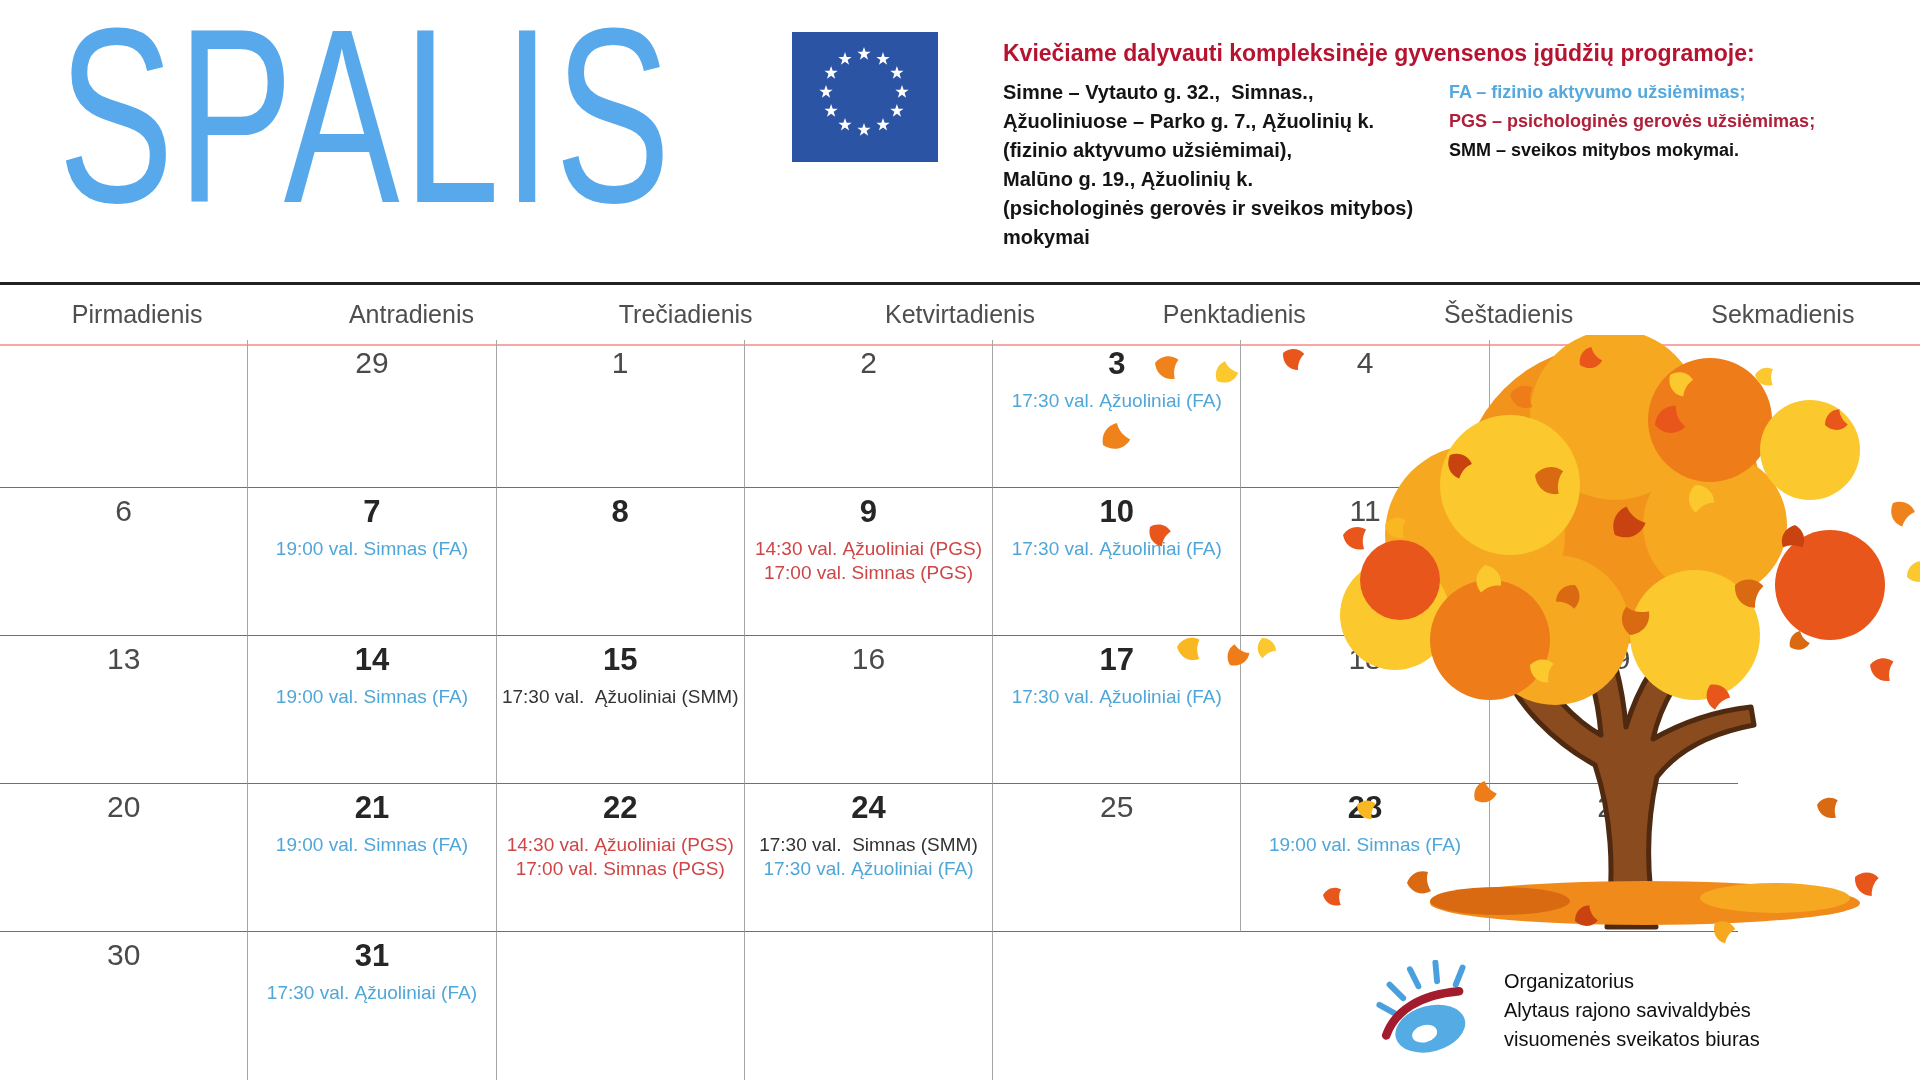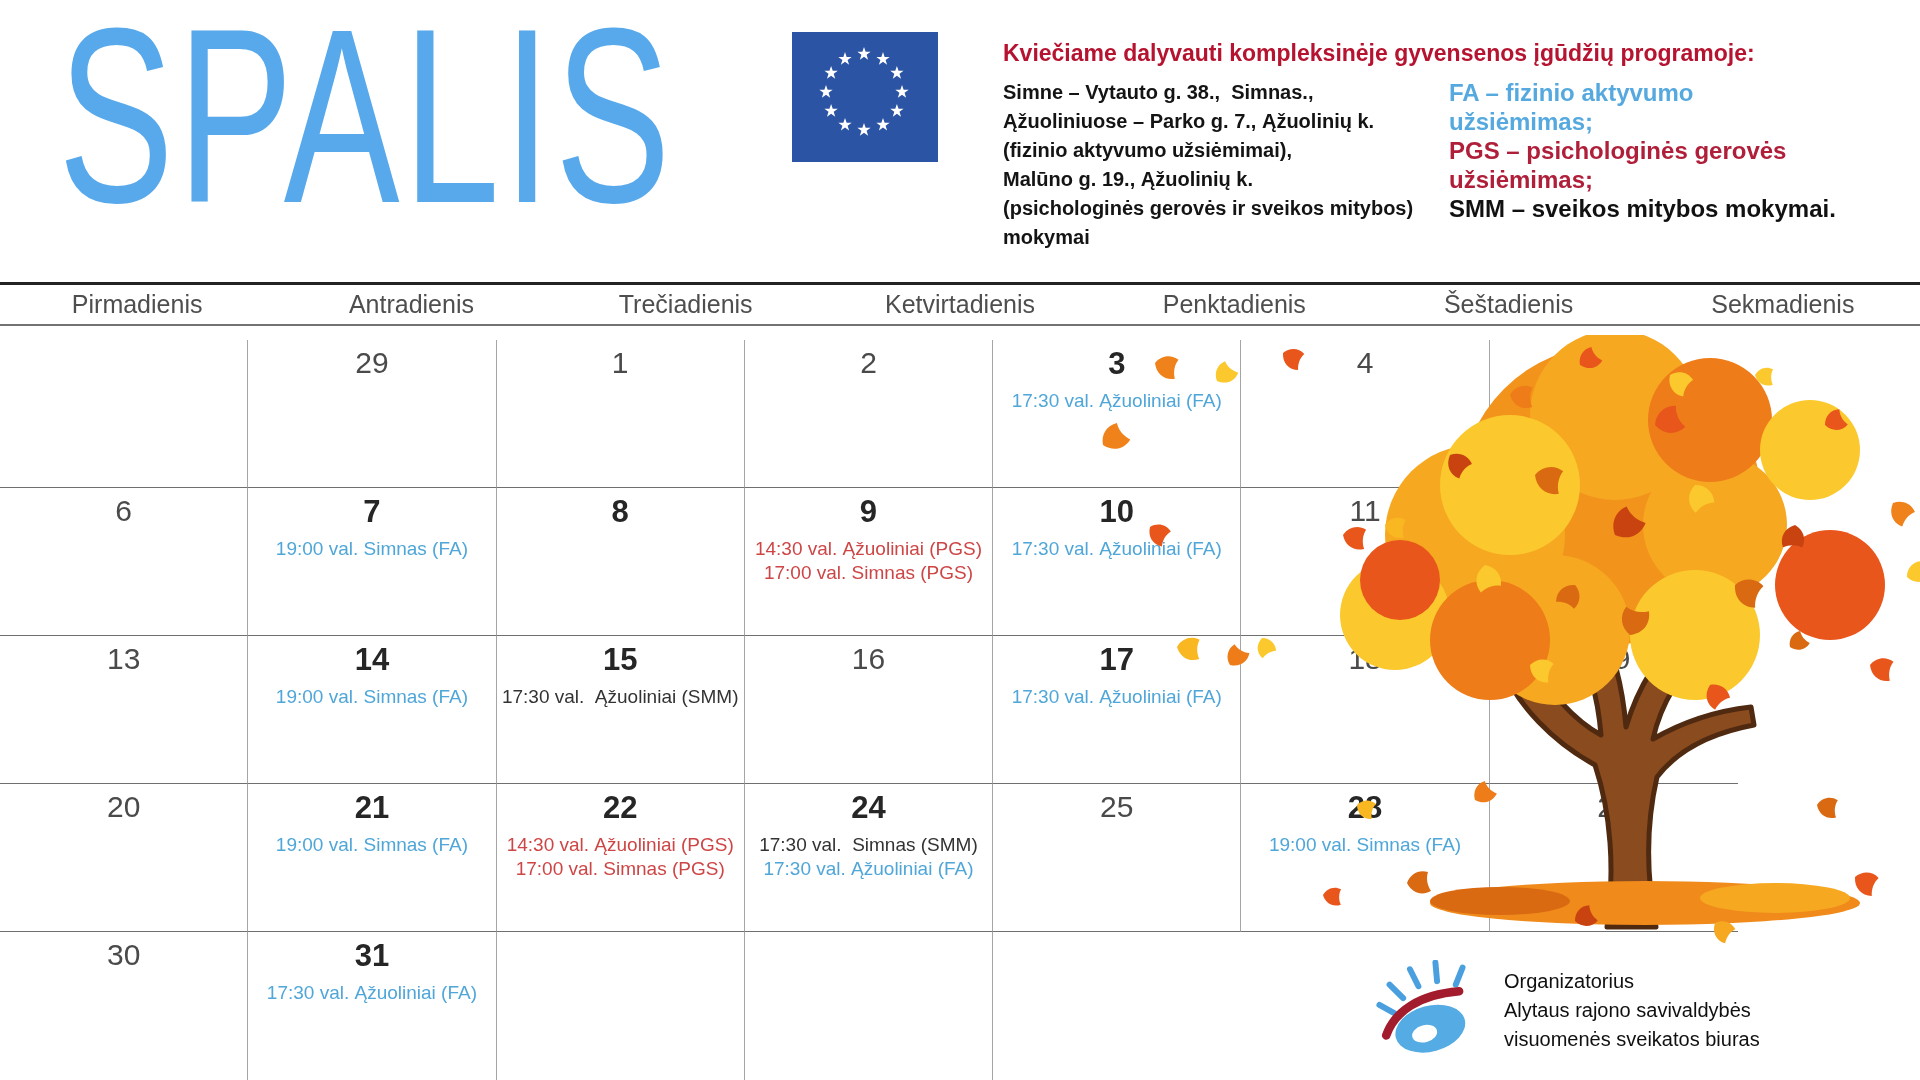--- a/index.html
+++ b/index.html
@@ -13,30 +13,30 @@
 
   .eu-block { position:absolute; left:752px; top:32px; width:226px; text-align:center; }
   .eu-flag  { display:block; margin:0 auto; }
   .eu-text  { margin-top:16px; font-weight:700; font-size:22px; line-height:1.3; color:var(--eu_text); }
 
   .program-heading { position:absolute; left:1003px; top:40px; width:910px;
                      font-size:23px; font-weight:700; color:var(--heading); }
   .address { position:absolute; left:1003px; top:78px; font-size:20px; font-weight:700;
              line-height:29px; color:#141414; }
   .address div { white-space:pre; }
-  .legend  { position:absolute; left:1449px; top:78px; width:390px; font-size:24px;
+  .legend  { position:absolute; left:1449px; top:78px; width:390px; font-size:18px;
              font-weight:700; line-height:29px; }
   .legend-fa  { color:var(--fa_legend); }
   .legend-pgs { color:var(--pgs_legend); }
   .legend-smm { color:#111; }
 
   
-  .weekdays { position:absolute; left:0; top:282px; width:1920px; height:44px;
+  .weekdays { position:absolute; left:0; top:282px; width:1920px; height:64px;
               display:grid; grid-template-columns:repeat(7,1fr); align-items:center;
-              border-top:3px solid #232323; border-bottom:2px solid #737373; background:#fff; }
+              border-top:3px solid #232323; border-bottom:2px solid #fca5a5; background:#fff; }
   .weekday  { text-align:center; font-size:25px; color:#4E4E4E; }
 
   #grid { position:absolute; left:0; top:340px; width:1738px; height:740px;
           display:grid; grid-template-columns:repeat(7,1fr); grid-auto-rows:148px; }
   .cell { border-right:1px solid #A6A6A6; border-bottom:1px solid #6F6F6F; padding-top:6px; }
   .cell:nth-child(7n) { border-right:none; }
   .cell:nth-child(n+29) { border-bottom:none; }
   .daynum { text-align:center; font-size:30px; line-height:1.15; color:#4A4A4A; }
   .daynum.bold { font-weight:700; font-size:31px; color:#262626; }
   .ev { margin-top:7px; padding:0 5px; font-size:19px; line-height:1.26; white-space:pre;text-align:center; }
@@ -75,21 +75,21 @@
       <use href="#star" x="39.1" y="79"></use>
         <use href="#star" x="34" y="60"></use>
       <use href="#star" x="39.1" y="41"></use>
         <use href="#star" x="53" y="27.1"></use>
     </svg>
   </div>
 
   <div class="program-heading">Kviečiame dalyvauti kompleksinėje gyvensenos įgūdžių programoje:</div>
 
   <div class="address">
-    <div>Simne – Vytauto g. 38.,  Simnas.,</div>
+    <div>Simne – Vytauto g. 32.,  Simnas.,</div>
     <div>Ąžuoliniuose – Parko g. 7., Ąžuolinių k.</div>
     <div>(fizinio aktyvumo užsiėmimai),</div>
     <div>Malūno g. 19., Ąžuolinių k.</div>
     <div>(psichologinės gerovės ir sveikos mitybos)</div>
     <div>mokymai</div>
   </div>
 
   <div class="legend">
     <div class="legend-fa">FA – fizinio aktyvumo užsiėmimas;</div>
     <div class="legend-pgs">PGS – psichologinės gerovės užsiėmimas;</div>

